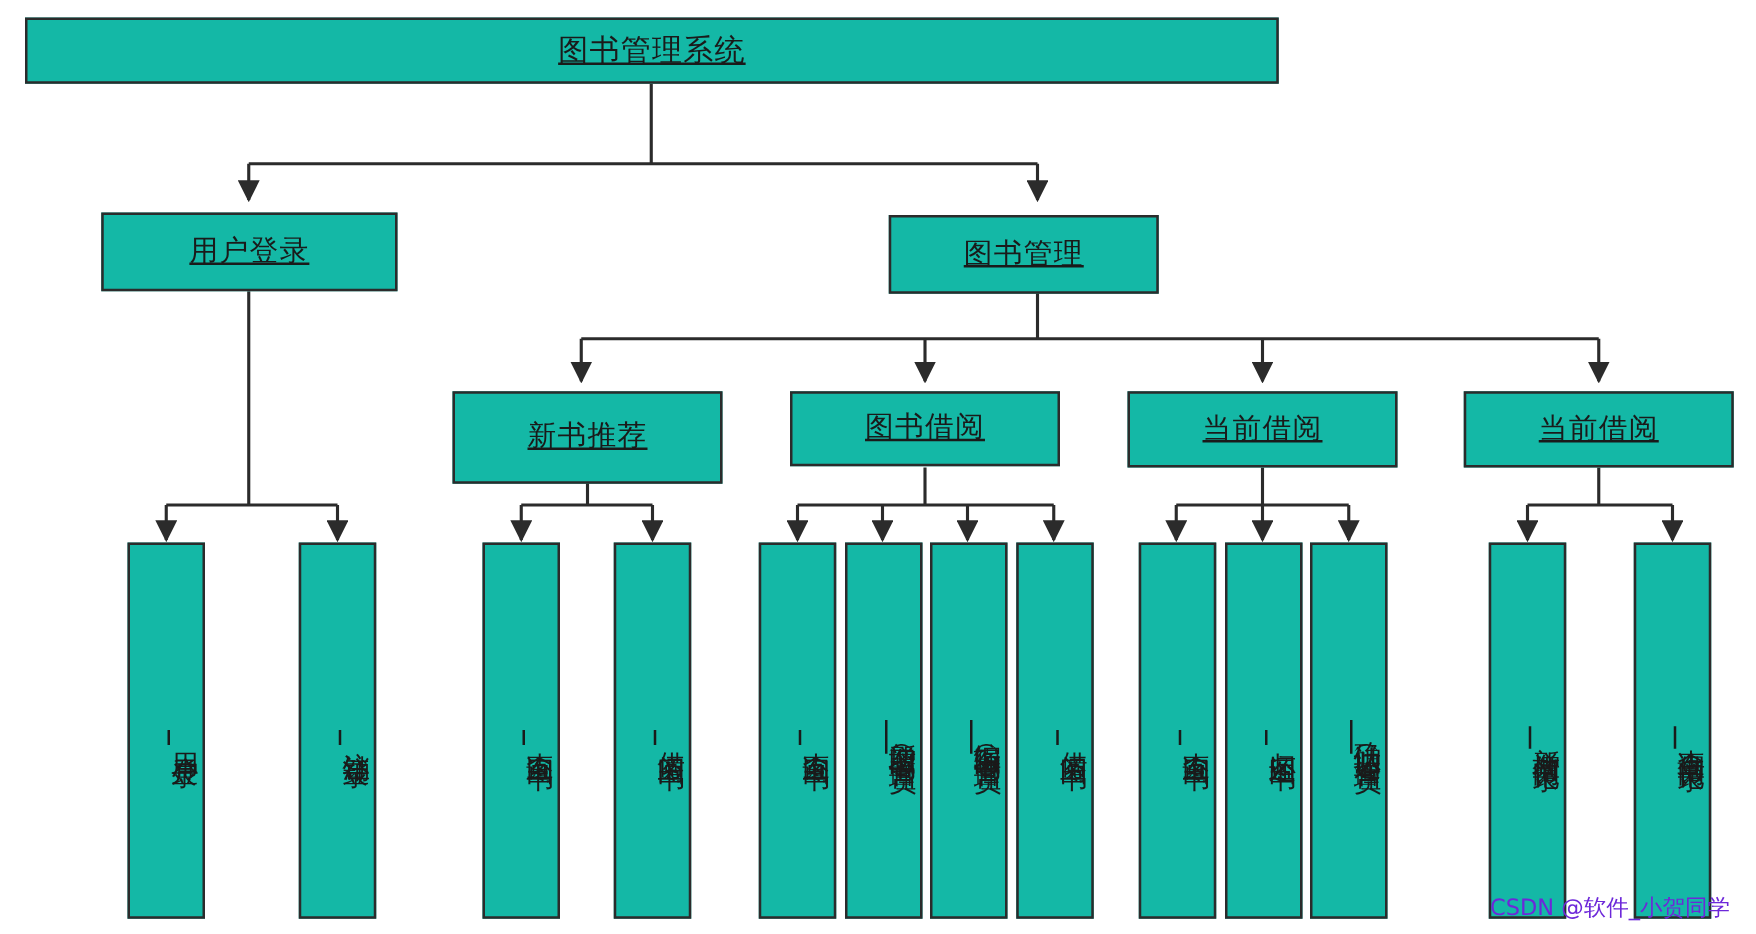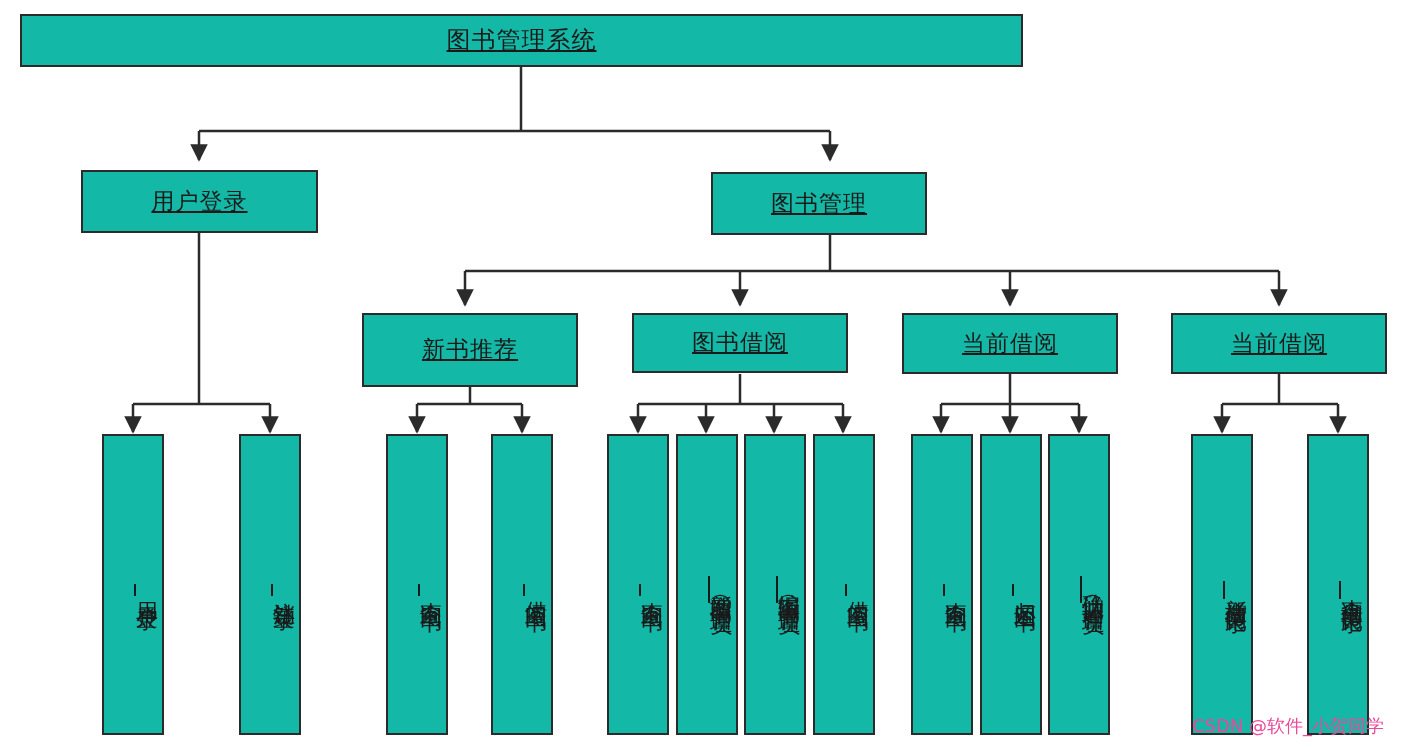--- a/index.html
+++ b/index.html
@@ -57,21 +57,21 @@
     top: 0;
     width: 1405px;
     height: 747px;
     pointer-events: none;
   }
   .watermark {
     position: absolute;
     left: 1192px;
     top: 714px;
     font-size: 18px;
-    color: #ec4899;
+    color: #6d28d9;
     white-space: nowrap;
     font-family: "DejaVu Sans", "Liberation Sans", sans-serif;
   }
 </style>
 </head>
 <body>
 
 <div id="canvas">
 
   <svg class="connectors" viewBox="0 0 1405 747" width="1405" height="747" xmlns="http://www.w3.org/2000/svg">

